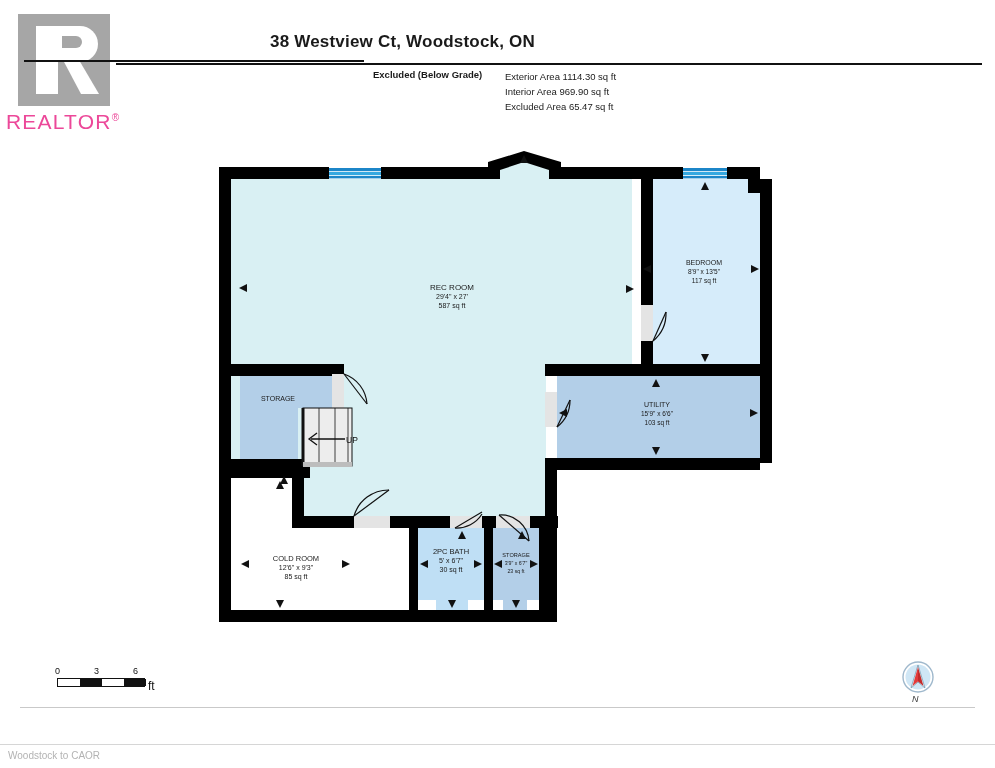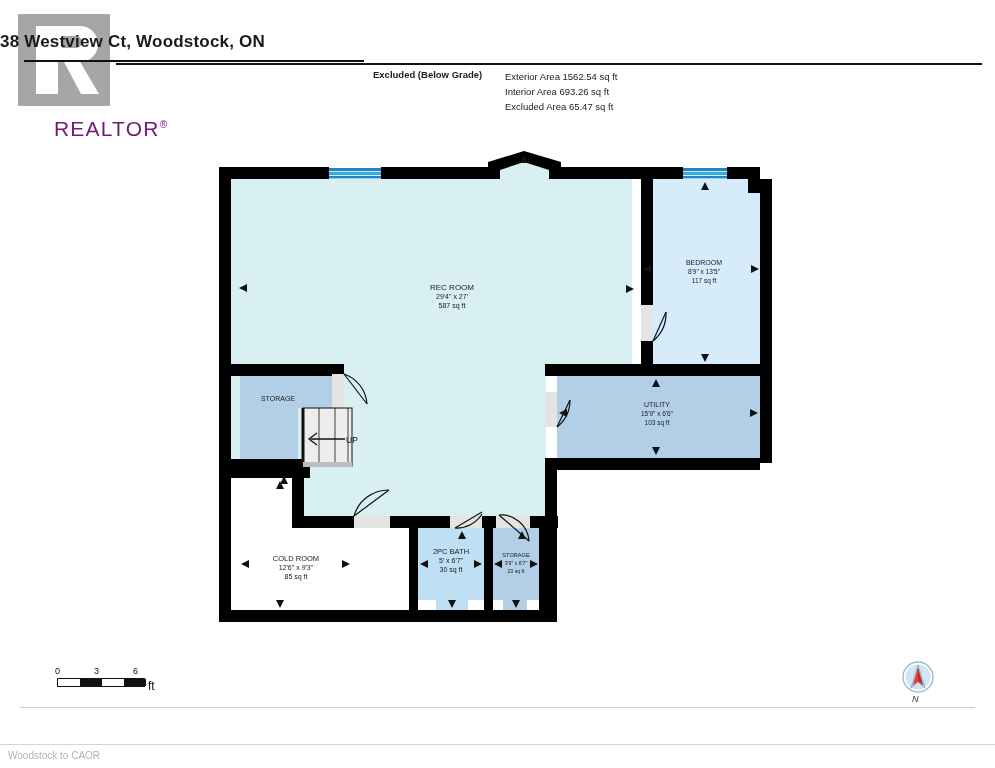--- a/index.html
+++ b/index.html
@@ -10,25 +10,25 @@
     color:#1a1a1a;
     overflow:hidden;
     position:relative;
   }
   .page{position:absolute;inset:0;}
 
   
   .logo-wrap{position:absolute;left:6px;top:14px;width:118px;height:118px;}
   .logo-block{position:absolute;left:12px;top:0;width:92px;height:92px;background:#a6a6a6;}
   .logo-rule{position:absolute;left:18px;top:46px;width:340px;height:2px;background:#111;}
-  .logo-text{position:absolute;left:0px;top:103px;font-size:21px;letter-spacing:1.2px;color:#701a75;font-weight:400;margin-left:48px;}
+  .logo-text{position:absolute;left:0px;top:96px;font-size:21px;letter-spacing:1.2px;color:#ec4899;font-weight:400;}
   .logo-reg{font-size:10px;vertical-align:super;}
 
   .title{
-    position:absolute;left:0;top:32px;width:805px;text-align:left;
+    position:absolute;left:0;top:32px;width:805px;text-align:center;
     font-size:17px;font-weight:bold;letter-spacing:0.2px;
   }
   .hdr-rule{position:absolute;left:116px;top:63px;width:866px;height:2px;background:#111;}
 
   .sub-left{position:absolute;left:373px;top:69px;font-size:9.5px;font-weight:bold;}
   .sub-right{position:absolute;left:505px;top:69px;font-size:9.5px;line-height:15px;}
 
   
   .plan{position:absolute;left:0;top:0;width:995px;height:768px;}
 
@@ -66,22 +66,22 @@
       </svg>
     </div>
     <div class="logo-rule"></div>
     <div class="logo-text"><span>REALTOR</span><span class="logo-reg">®</span></div>
   </div>
 
   <div class="title">38 Westview Ct, Woodstock, ON</div>
   <div class="hdr-rule"></div>
   <div class="sub-left">Excluded (Below Grade)</div>
   <div class="sub-right">
-    <div>Exterior Area 1562.54 sq ft</div>
-    <div>Interior Area 693.26 sq ft</div>
+    <div>Exterior Area 1114.30 sq ft</div>
+    <div>Interior Area 969.90 sq ft</div>
     <div>Excluded Area 65.47 sq ft</div>
   </div>
 
   <svg class="plan" viewBox="0 0 995 768">
 
     <g>
       <path d="M229,177 L488,177 L488,163 L525,152 L560,163 L560,177 L632,177
                L632,367 L546,367 L546,527 L410,527 L410,520 L352,520 L352,527
                L298,527 L298,470 L298,408 L344,408 L344,367 L229,367 Z" fill="#d9f0f3"></path>
       <path d="M229,367 L344,367 L344,408 L298,408 L298,527 L229,527 Z" fill="#d9f0f3"></path>

